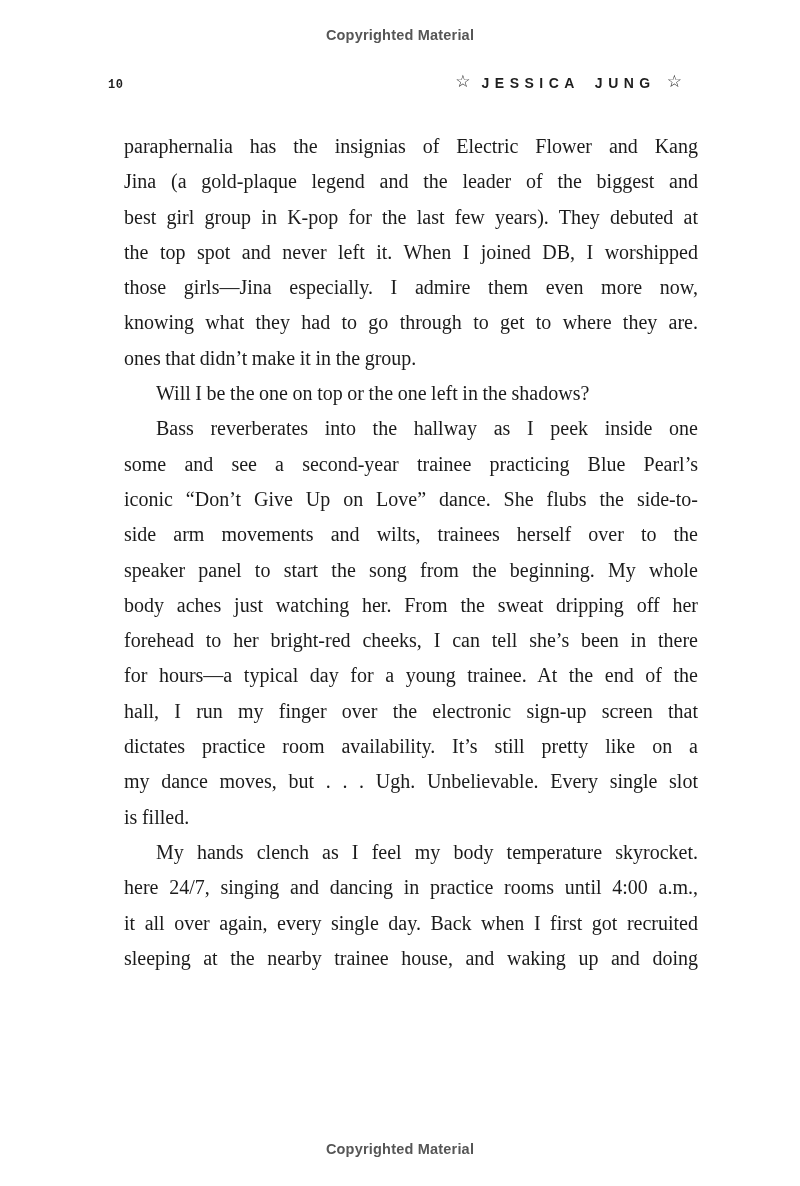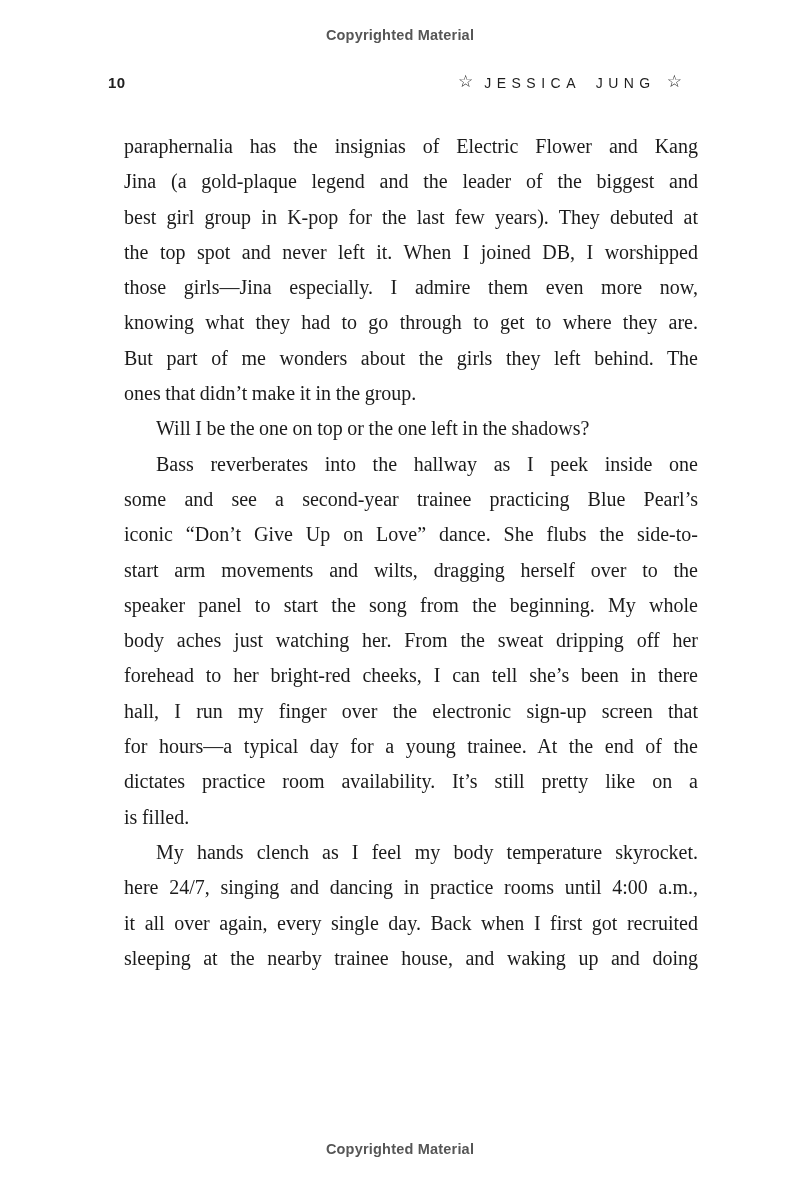--- a/index.html
+++ b/index.html
@@ -28,36 +28,36 @@
   .header-row {
     position: absolute;
     top: 74px;
     left: 108px;
     width: 574px;
     display: flex;
     justify-content: space-between;
     align-items: baseline;
   }
   .pagenum {
-    font-family: Liberation Sans, sans-serif;
+    font-family: Liberation Mono, monospace;
     font-weight: bold;
-    font-size: 15px;
+    font-size: 12px;
     color: var(--header, #1e1e1e);
     letter-spacing: 0.5px;
   }
   .running-title {
     display: flex;
     align-items: center;
     gap: 11px;
     font-family: "Liberation Sans", sans-serif;
     color: var(--header, #1e1e1e);
   }
   .running-title .title-text {
     font-size: 14px;
-    font-weight: 400;
+    font-weight: 700;
     letter-spacing: 5.5px;
     word-spacing: 6px;
   }
   .running-title .star {
     font-size: 17px;
     line-height: 1;
     position: relative;
     top: -1px;
   }
 
@@ -93,33 +93,33 @@
   </span>
 </div>
 
 <div class="text-block">
     <div class="line jl">paraphernalia has the insignias of Electric Flower and Kang</div>
     <div class="line jl">Jina (a gold-plaque legend and the leader of the biggest and</div>
     <div class="line jl">best girl group in K-pop for the last few years). They debuted at</div>
     <div class="line jl">the top spot and never left it. When I joined DB, I worshipped</div>
     <div class="line jl">those girls—Jina especially. I admire them even more now,</div>
     <div class="line jl">knowing what they had to go through to get to where they are.</div>
-    <div class="line jl">But part of me wonders about the girls they left behind. The</div>
     <div class="line">ones that didn’t make it in the group.</div>
     <div class="line indent">Will I be the one on top or the one left in the shadows?</div>
     <div class="line indent jl">Bass reverberates into the hallway as I peek inside one</div>
     <div class="line jl">some and see a second-year trainee practicing Blue Pearl’s</div>
     <div class="line jl">iconic “Don’t Give Up on Love” dance. She flubs the side-to-</div>
-    <div class="line jl">start arm movements and wilts, dragging herself over to the</div>
+    <div class="line jl">side arm movements and wilts, trainees herself over to the</div>
     <div class="line jl">speaker panel to start the song from the beginning. My whole</div>
     <div class="line jl">body aches just watching her. From the sweat dripping off her</div>
     <div class="line jl">forehead to her bright-red cheeks, I can tell she’s been in there</div>
+    <div class="line jl">for hours—a typical day for a young trainee. At the end of the</div>
     <div class="line jl">hall, I run my finger over the electronic sign-up screen that</div>
-    <div class="line jl">for hours—a typical day for a young trainee. At the end of the</div>
     <div class="line jl">dictates practice room availability. It’s still pretty like on a</div>
+    <div class="line jl">my dance moves, but . . . Ugh. Unbelievable. Every single slot</div>
     <div class="line">is filled.</div>
     <div class="line indent jl">My hands clench as I feel my body temperature skyrocket.</div>
     <div class="line jl">here 24/7, singing and dancing in practice rooms until 4:00 a.m.,</div>
     <div class="line jl">it all over again, every single day. Back when I first got recruited</div>
     <div class="line jl">sleeping at the nearby trainee house, and waking up and doing</div>
   </div>
 
 <div class="notice bottom">Copyrighted Material</div>
 
 </body></html>

